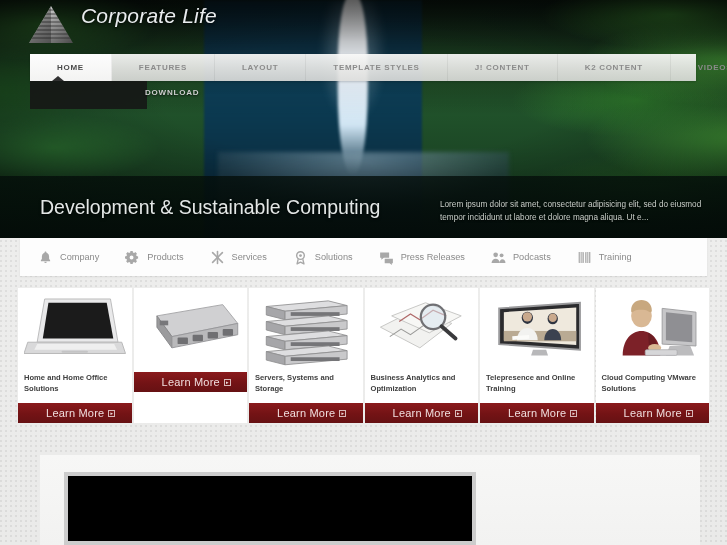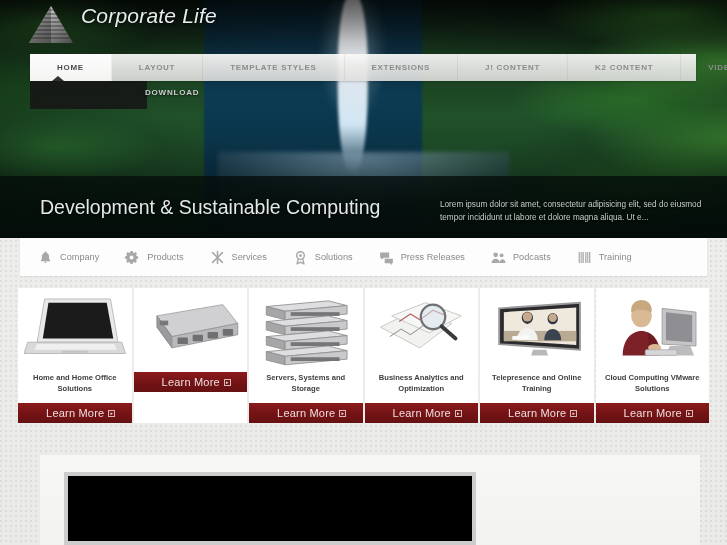--- a/index.html
+++ b/index.html
@@ -209,21 +209,21 @@
   .card-thumb {
     height: 84px;
     display: flex; align-items: center; justify-content: center;
     background: #ffffff;
     padding: 6px;
   }
   .card-thumb svg { display: block; }
   .card-title {
     flex: 1 1 auto;
     font-size: 7.6px; font-weight: bold; color: #404040;
-    text-align: center; line-height: 10.5px;
+    text-align: left; line-height: 10.5px;
     padding: 1px 6px 0;
   }
   .card-btn {
     height: 20px;
     background: linear-gradient(180deg, #8a1a1c 0%, #731315 55%, #661113 100%);
     display: flex; align-items: center; justify-content: center; gap: 4px;
     cursor: pointer;
   }
   .card-btn .btxt {
     font-size: 11px; color: #f0dede; letter-spacing: .2px; padding-left: 12px;
@@ -313,23 +313,23 @@
             <line x1="0" y1="34" x2="48" y2="34"></line>
           </g>
           <polygon points="24,2 24,39 2,39" fill="rgba(20,20,20,0.35)"></polygon>
         </g>
       </svg>
       <span id="brand-name">Corporate Life</span>
     </div>
 
     <div id="mainnav">
         <div class="nav-item active">HOME</div>
+        <div class="nav-item">FEATURES</div>
         <div class="nav-item">LAYOUT</div>
         <div class="nav-item">TEMPLATE STYLES</div>
-        <div class="nav-item">EXTENSIONS</div>
         <div class="nav-item">J! CONTENT</div>
         <div class="nav-item">K2 CONTENT</div>
         <div class="nav-item">VIDEOS</div>
         <div class="nav-item">PODCASTS</div>
         <div class="nav-item">TESTIMONIALS</div>
       </div>
     <div id="nav-dropdown">
       <div id="nav-dropdown-arrow"></div>
     </div>
     <div id="dropdown-label">DOWNLOAD</div>

